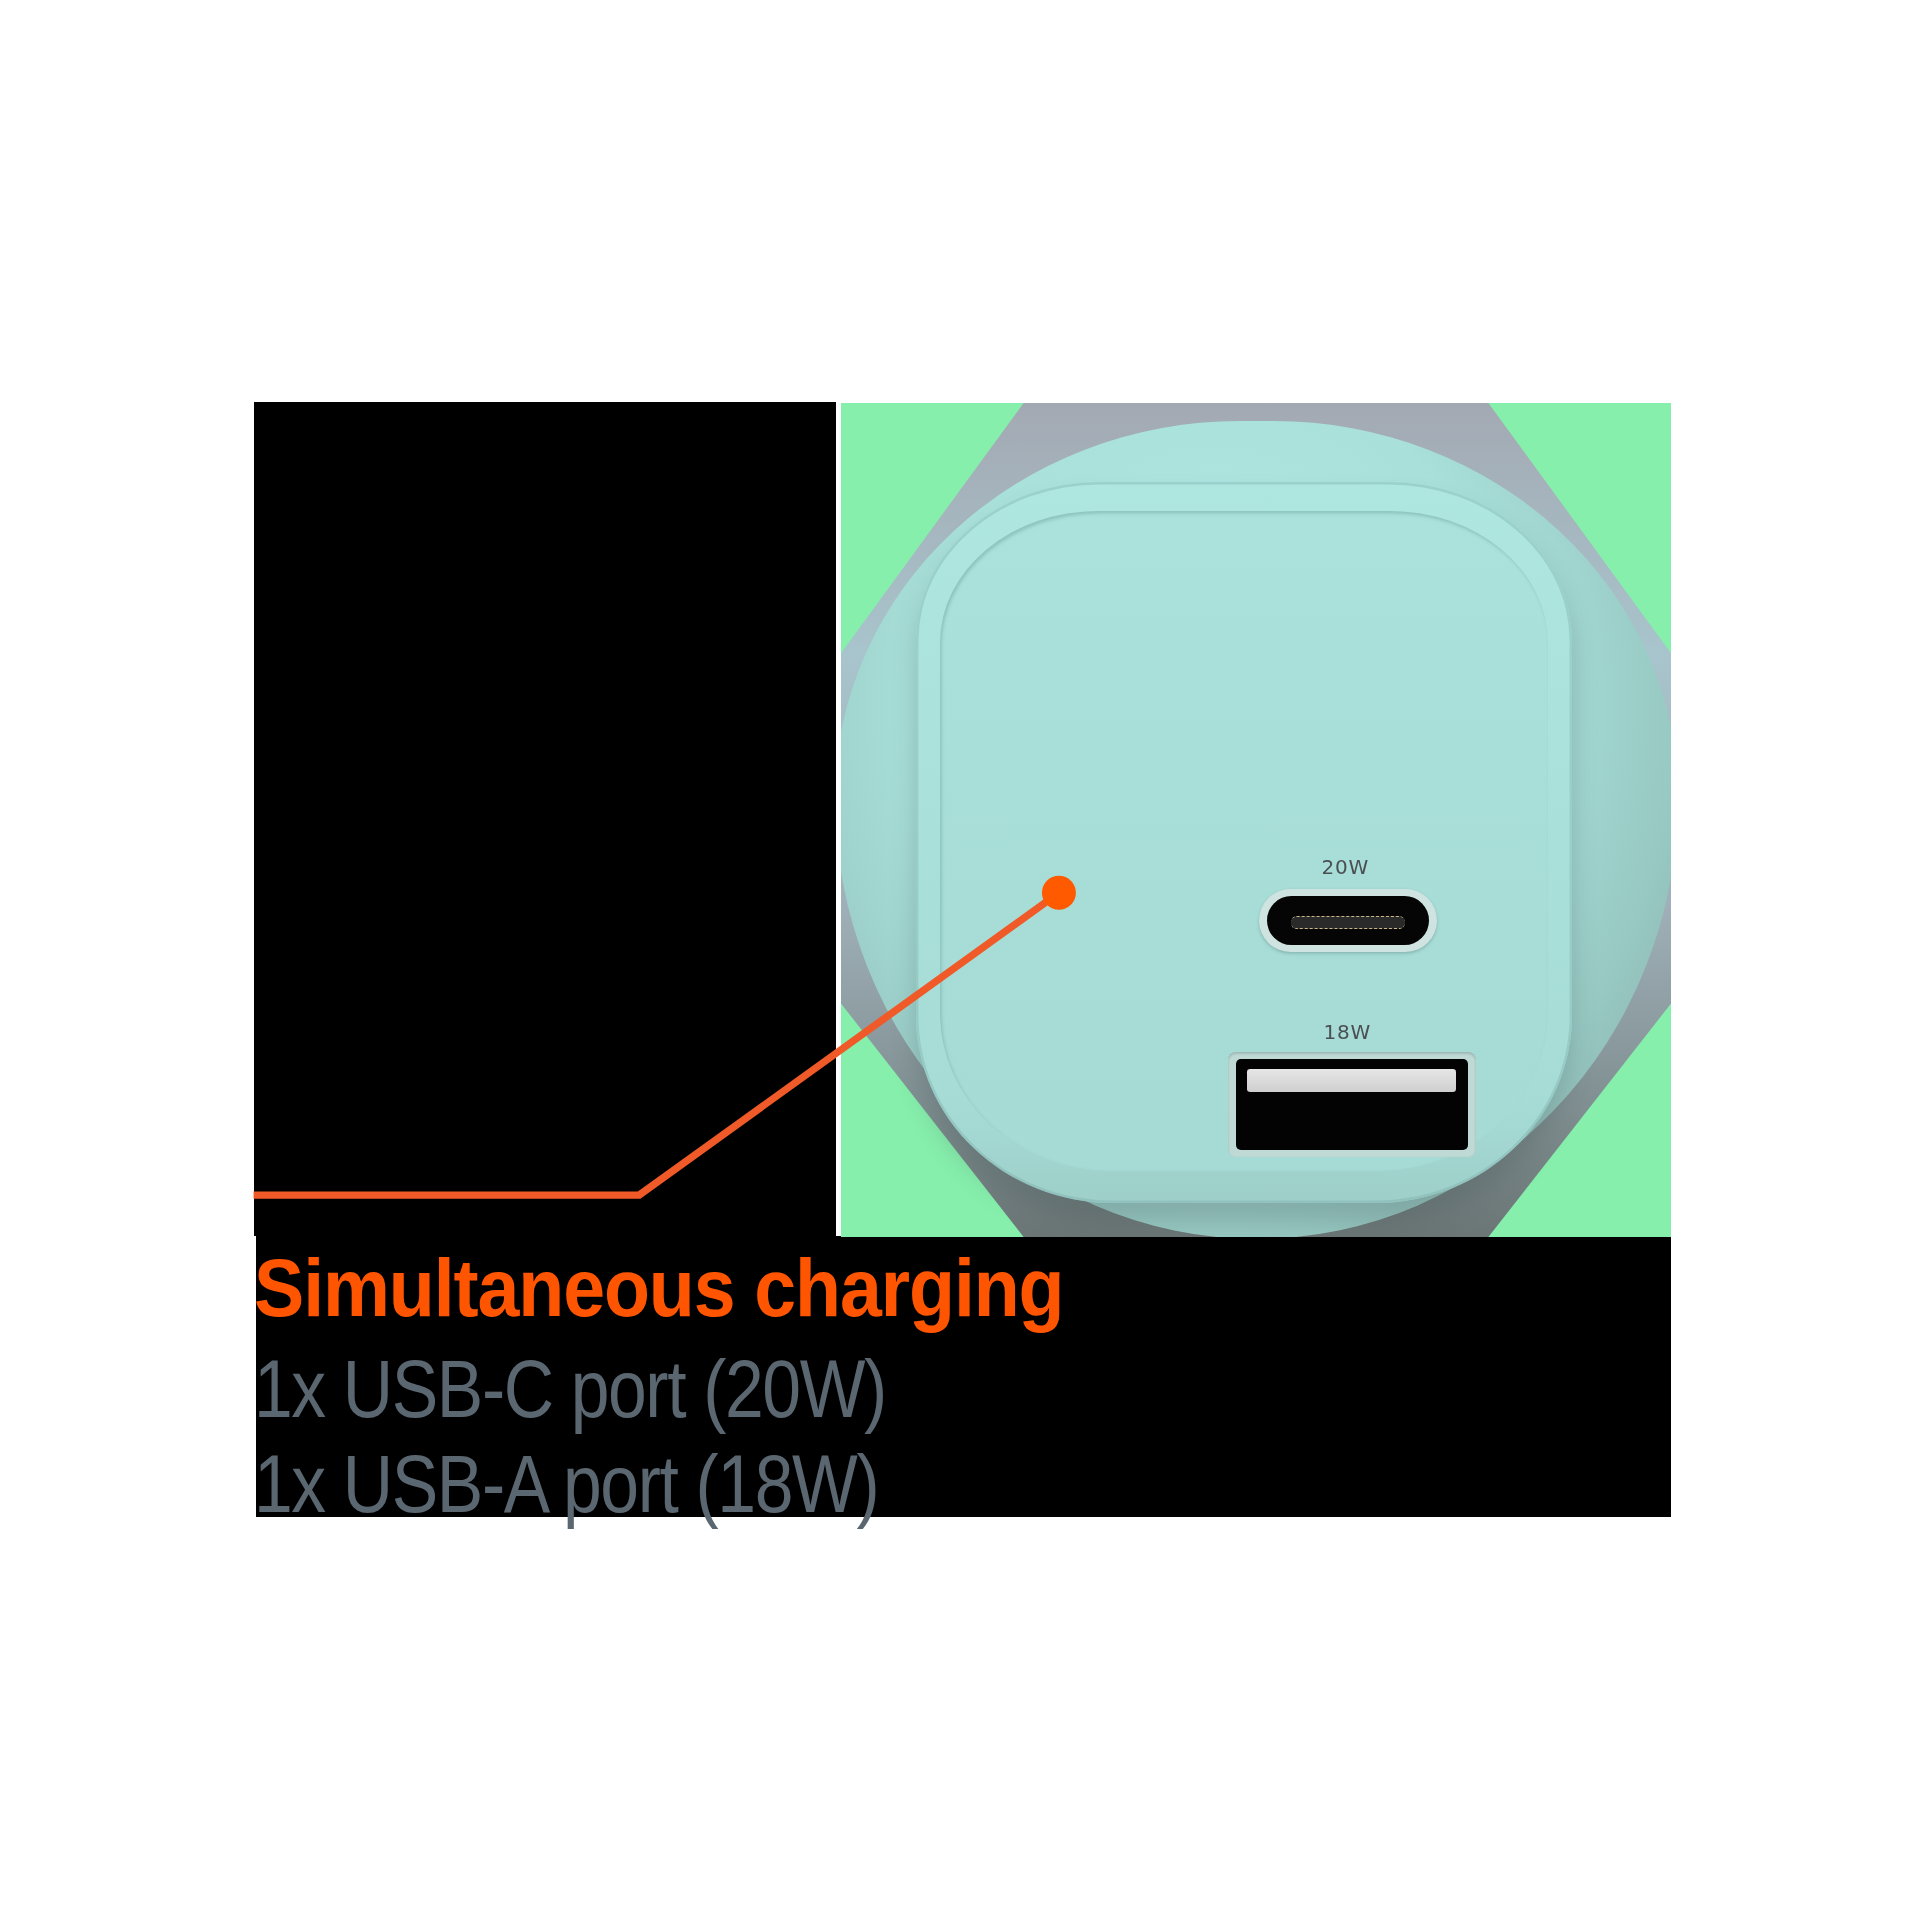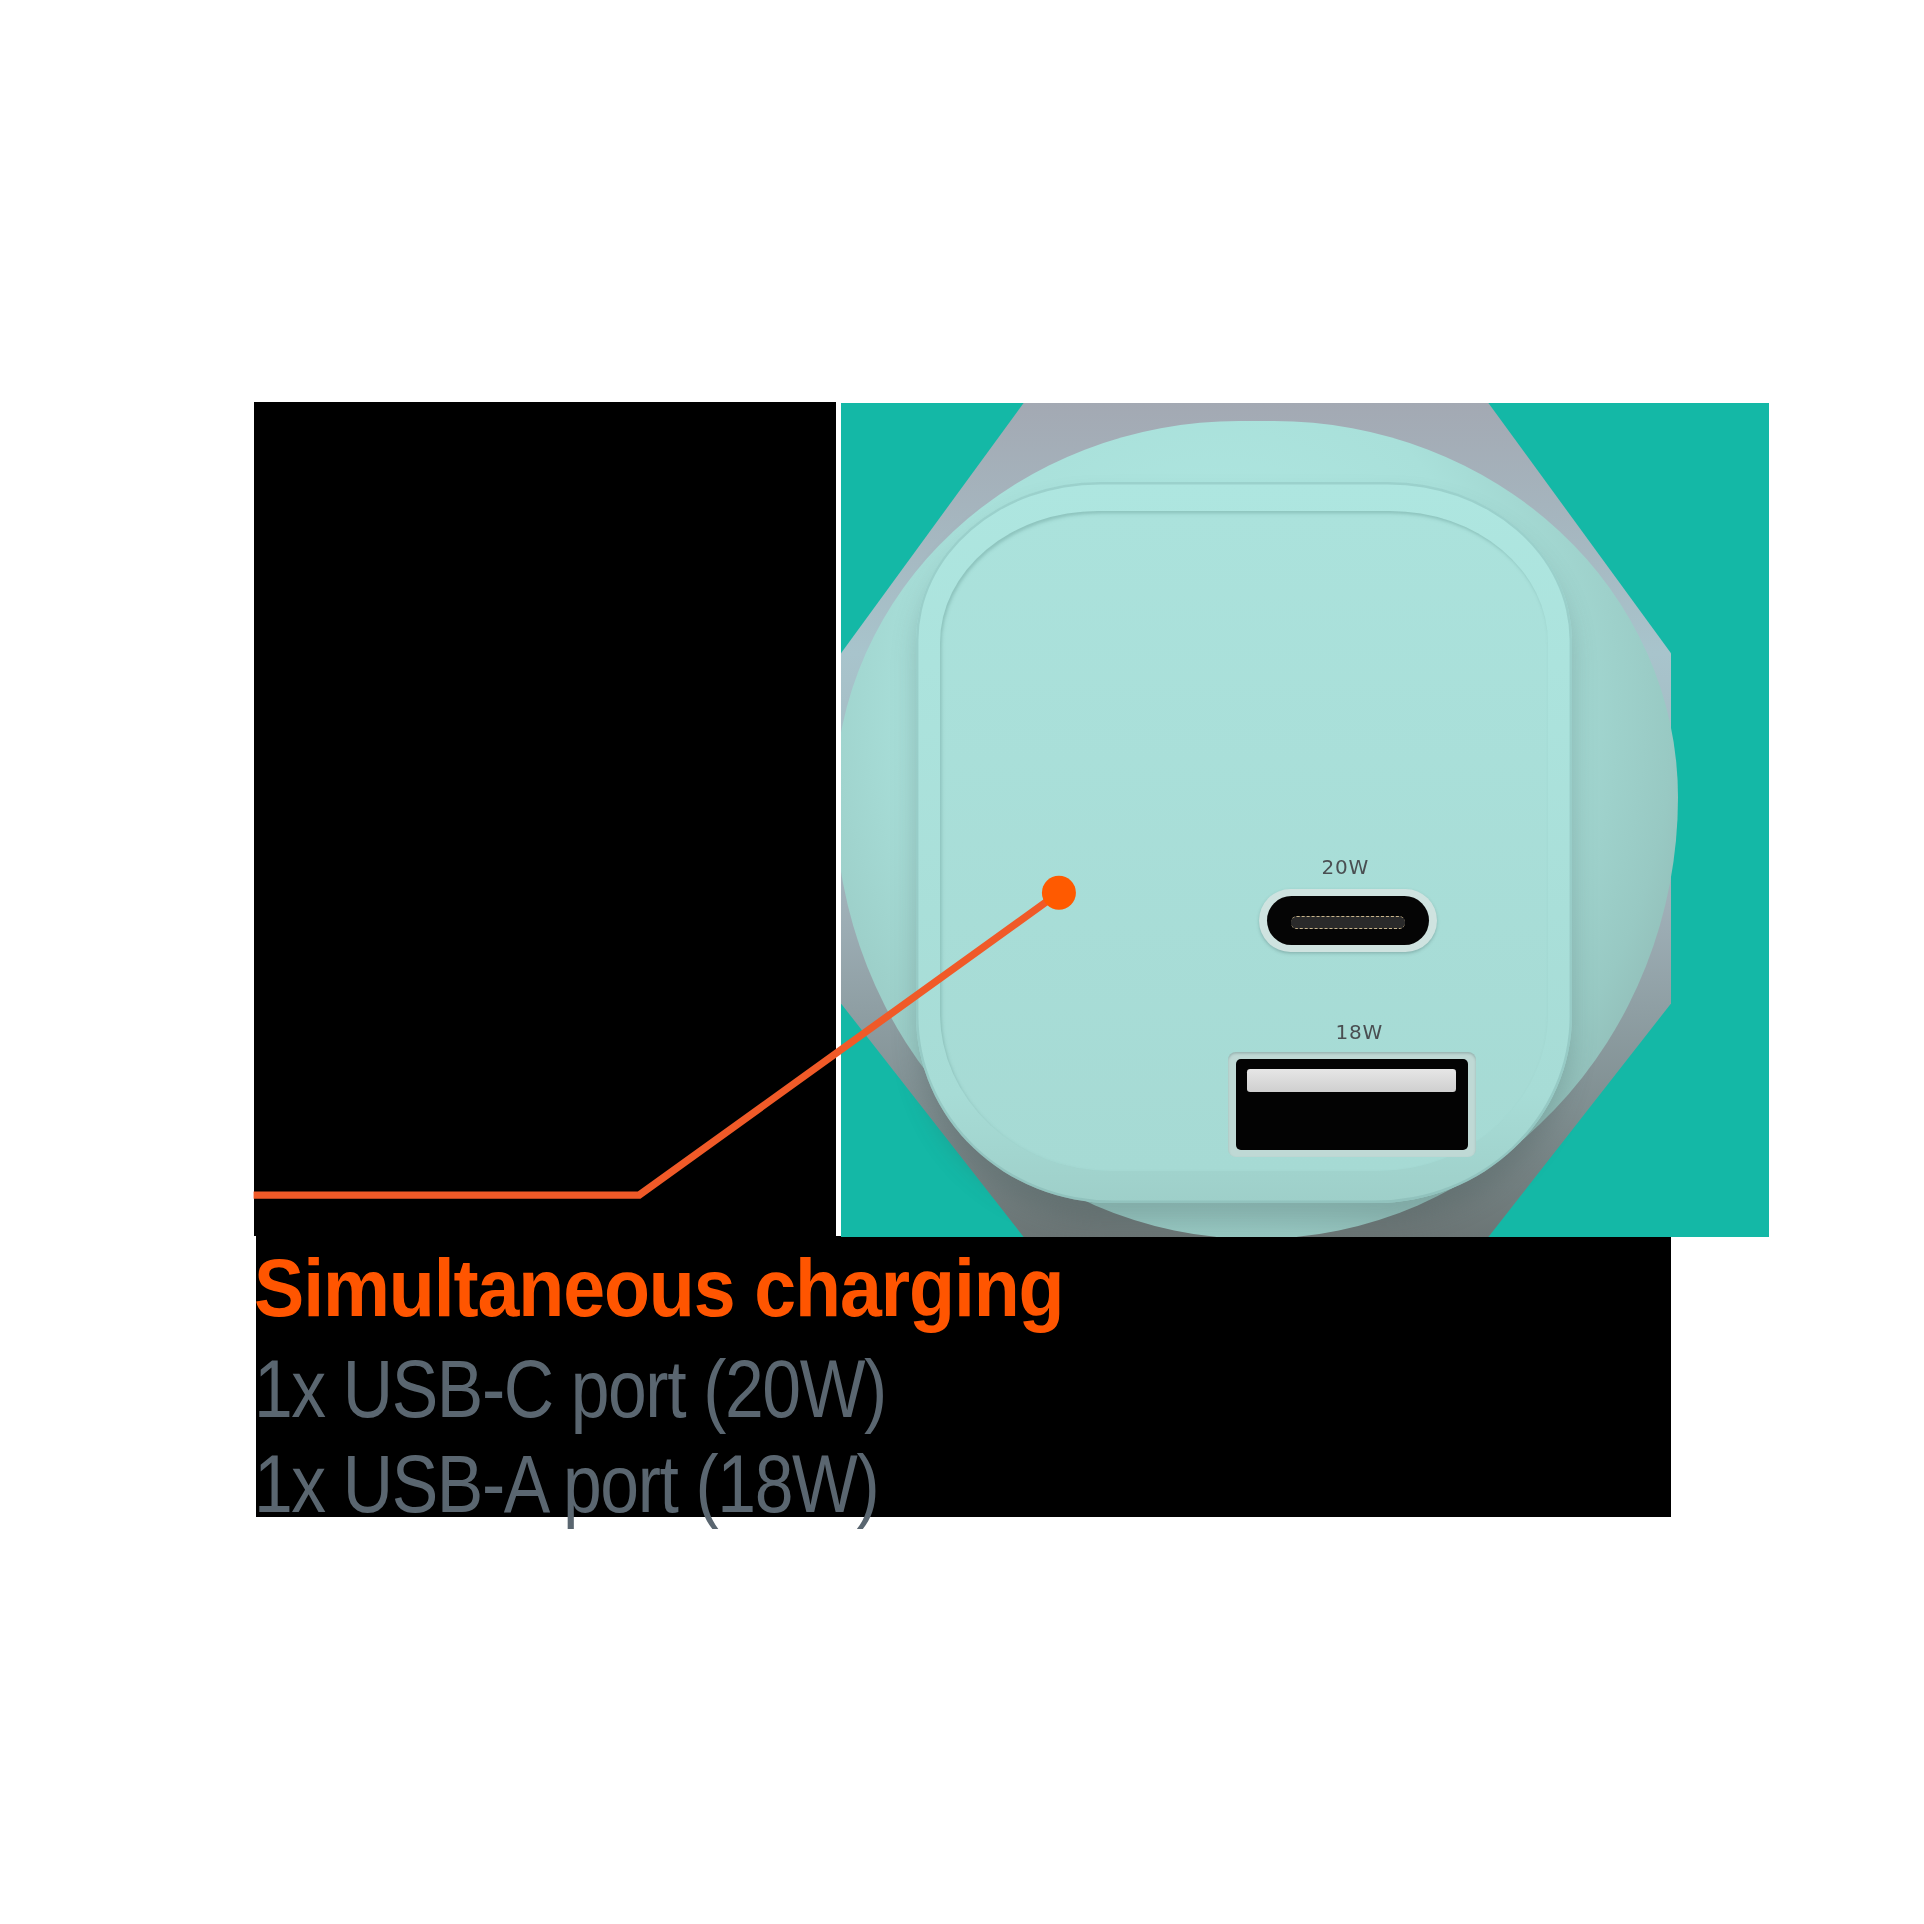--- a/index.html
+++ b/index.html
@@ -3,21 +3,21 @@
 <meta charset="utf-8">
 <style>
   html, body { margin: 0; padding: 0; }
   body {
     width: 1925px; height: 1925px; background: #ffffff;
     position: relative; overflow: hidden;
     font-family: "Liberation Sans", sans-serif;
   }
   .abs { position: absolute; }
   .block-left { left: 254px; top: 402px; width: 582px; height: 834px; background: #000; }
-  .block-right { left: 841px; top: 403px; width: 928px; height: 834px; background: #14b8a6; overflow: hidden; }
+  .block-right { left: 841px; top: 403px; width: 830px; height: 834px; background: #86efac; overflow: hidden; }
   .block-bottom { left: 256px; top: 1236px; width: 1415px; height: 281px; background: #000; }
 
   .backdrop {
     position: absolute; left: 0; top: 0; width: 830px; height: 834px;
     background: linear-gradient(180deg, #a3a9b3 0%, #a8c4cc 30%, #9fb0b8 60%, #7f8e90 85%, #6b7575 100%);
     clip-path: polygon(22% 0%, 78% 0%, 100% 30%, 100% 72%, 78% 100%, 22% 100%, 0% 72%, 0% 30%);
   }
   .body-shell {
     position: absolute; left: -6.5px; top: 18px; width: 843px; height: 818px;
     border-radius: 48% 48% 50% 50% / 46% 46% 54% 54%;
@@ -94,21 +94,21 @@
   <div class="backdrop"></div>
   <div class="body-shell">
     <div class="face-rim">
       <div class="face-inner">
         <div class="port-label" style="left:382px; top:344px;">20W</div>
         <div class="usbc">
           <div class="usbc-hole">
             <div class="usbc-tongue"></div>
           </div>
         </div>
-        <div class="port-label" style="left:384px; top:509px;margin-left:12px;">18W</div>
+        <div class="port-label" style="left:384px; top:509px;">18W</div>
         <div class="usba">
           <div class="usba-hole">
             <div class="usba-tongue"></div>
           </div>
         </div>
       </div>
     </div>
   </div>
 </div>
 

